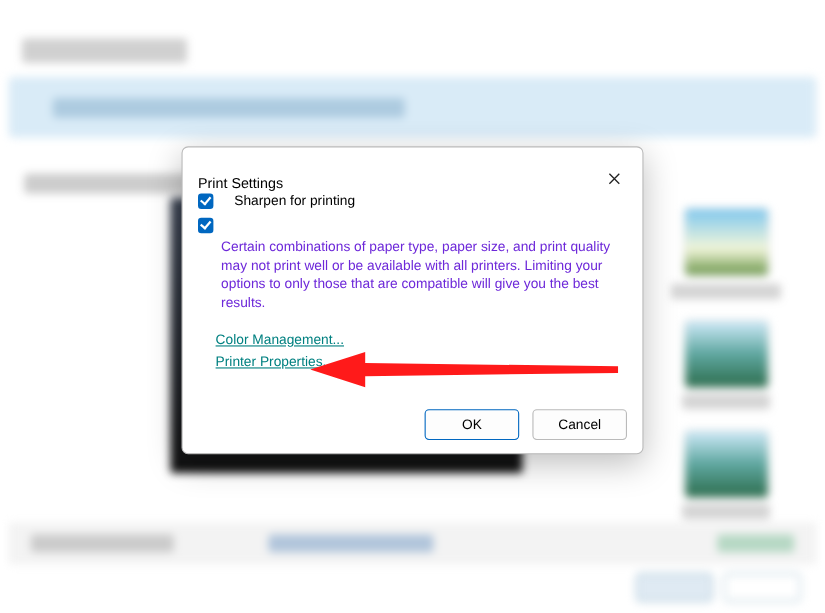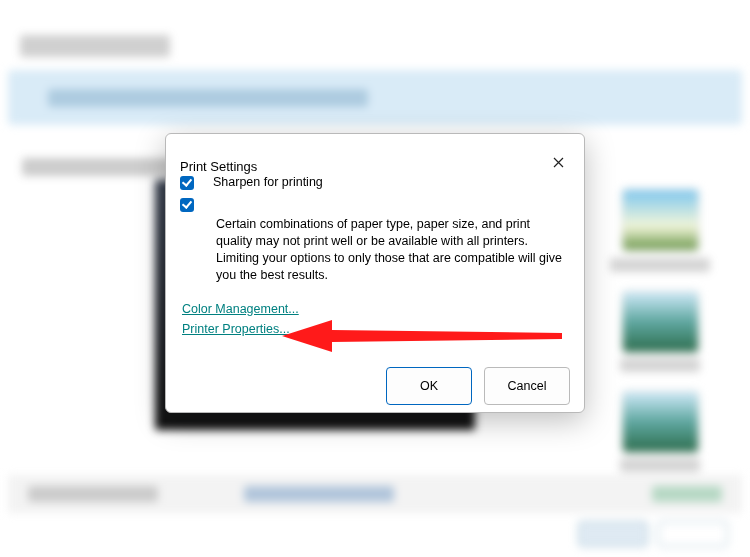--- a/index.html
+++ b/index.html
@@ -116,43 +116,43 @@
       content:'';
       position:absolute;
       left:4px; top:1px;
       width:4px; height:7px;
       border: solid #fff;
       border-width: 0 2px 2px 0;
       transform: rotate(40deg);
     }
     .chk-label { line-height: 1.3; }
     .chk-desc {
-      margin-left: 36px;
+      margin-left: 21px;
       line-height: 1.35;
-      color:#000000;
+      color:#6d28d9;
     }
     .link {
       display:block;
       color:#008080;
       text-decoration: underline;
       font-size: 12.5px;
       margin-top: 8px;
-      margin-left: 2px;
+      margin-left: 16px;
       cursor:pointer;
       width: fit-content;
     }
     .link + .link { margin-top: 6px; text-align: center; }
 
     .dialog-footer {
       height: 52px;
       display:flex; justify-content:flex-end; align-items:center;
       gap: 12px; padding: 0 14px;
     }
     .btn {
-      min-width: 86px; height: 38px;
+      min-width: 86px; height: 28px;
       border: 1px solid #bababa;
       background:#fdfdfd;
       border-radius: 4px;
       font-size: 12.5px;
       cursor:pointer;
       display:flex; align-items:center; justify-content:center;
     }
     .btn.primary {
       border: 1.5px solid #0067c0;
     }

